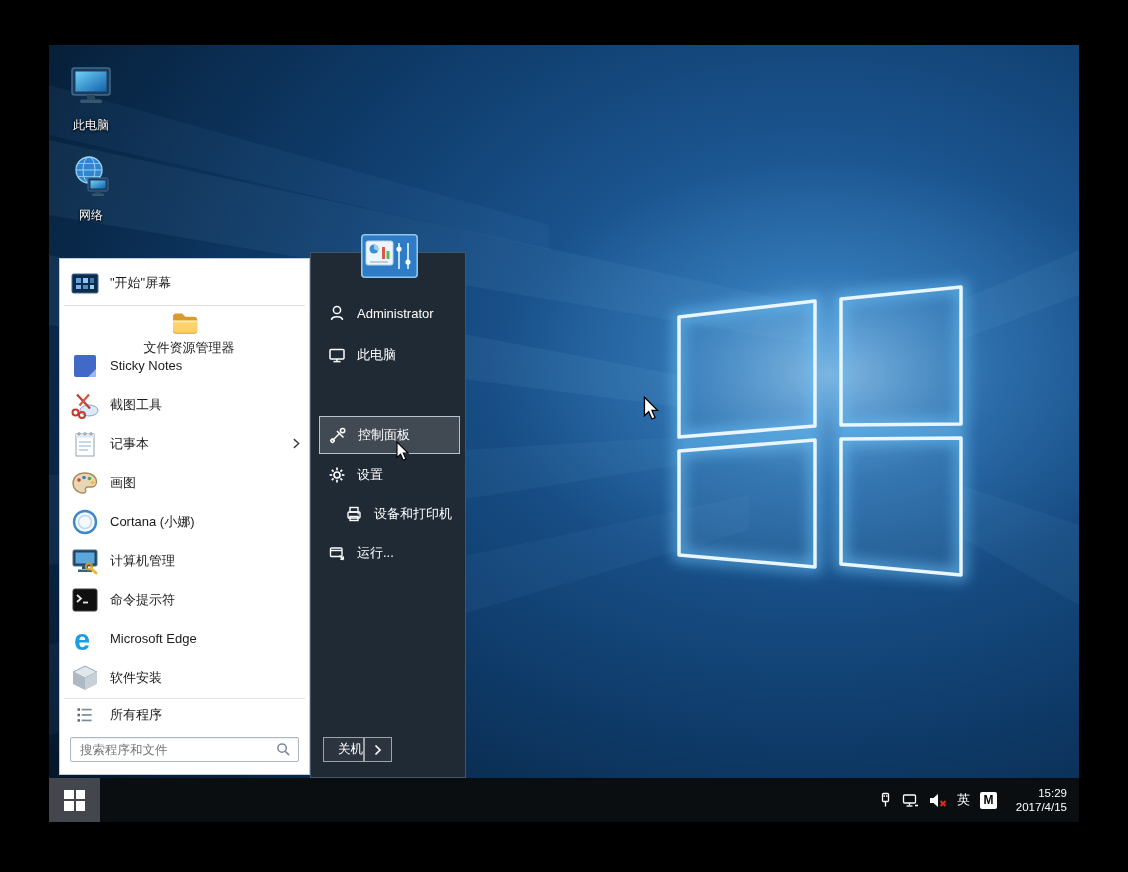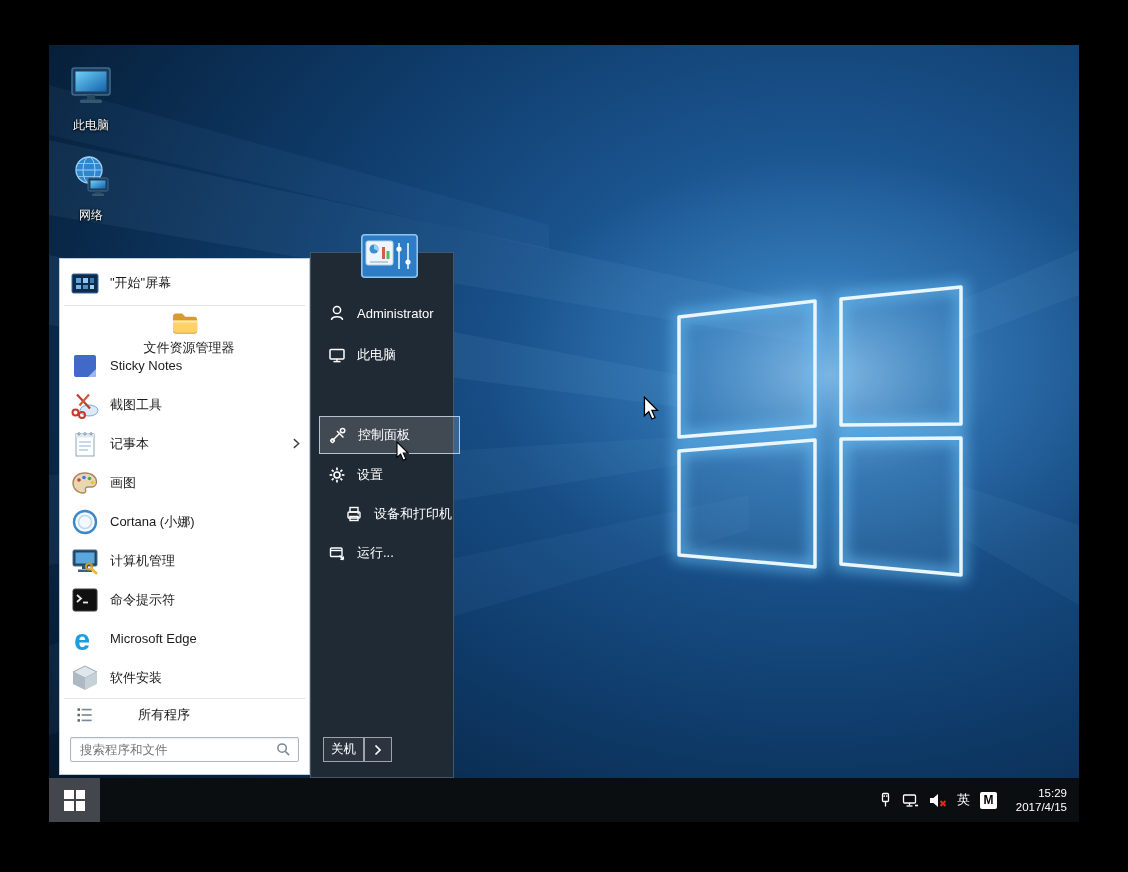--- a/index.html
+++ b/index.html
@@ -8,38 +8,38 @@
   .desktop{position:absolute;left:49px;top:45px;width:1030px;height:777px;overflow:hidden;background:#08203a;}
   .wall{position:absolute;left:0;top:0;width:100%;height:100%;display:block;}
 
   
   .dicon{position:absolute;width:64px;display:flex;flex-direction:column;align-items:center;z-index:2;cursor:default;}
   .dicon .ibox{height:56px;display:flex;align-items:center;justify-content:center;}
   .dlabel{margin-top:2px;font-size:12px;color:#fff;text-shadow:0 1px 2px #000,0 0 3px rgba(0,0,0,.8);}
 
   
   .menu{position:absolute;left:10px;top:207px;width:407px;height:526px;z-index:10;}
-  .menu-right{position:absolute;left:251px;top:0;width:144px;height:526px;background:#202a35;border:1px solid rgba(110,140,170,.45);box-sizing:border-box;}
+  .menu-right{position:absolute;left:251px;top:0;width:156px;height:526px;background:#202a35;border:1px solid rgba(110,140,170,.45);box-sizing:border-box;}
   .menu-left{position:absolute;left:0;top:6px;width:251px;height:517px;background:#fff;border:1px solid rgba(150,170,190,.6);box-sizing:border-box;}
 
   .lrow{position:absolute;left:3px;width:243px;height:39px;display:flex;align-items:center;padding:0 6px;box-sizing:border-box;}
   .lrow .lic{width:32px;height:32px;flex:0 0 32px;display:flex;align-items:center;justify-content:center;}
   .llabel{margin-left:9px;font-size:13px;color:#1b1b1b;white-space:nowrap;}
   .chev{margin-left:auto;}
   .lsep{position:absolute;left:4px;right:4px;height:1px;background:#e3e3e3;}
 
   .searchbox{position:absolute;left:10px;top:478px;width:229px;height:25px;border:1px solid #a9b8c4;border-radius:2px;background:#fff;display:flex;align-items:center;padding:0 7px;box-sizing:border-box;box-shadow:inset 0 1px 2px rgba(0,0,0,.08);}
   .searchbox input{border:0;outline:0;flex:1;font-size:12.5px;color:#333;background:transparent;font-family:inherit;min-width:0;}
   .searchbox input::placeholder{color:#767676;}
 
   .rrow{position:absolute;left:8px;width:141px;height:36px;display:flex;align-items:center;padding:0 8px;box-sizing:border-box;color:#fff;font-size:13px;white-space:nowrap;}
   .rrow .ric{width:20px;height:20px;flex:0 0 20px;margin-right:10px;display:flex;align-items:center;justify-content:center;}
   .rrow.hl{border:1px solid rgba(210,225,240,.8);background:rgba(255,255,255,.15);height:38px;}
   .preview{position:absolute;left:50px;top:-19px;width:57px;height:44px;z-index:6;}
-  .shut{position:absolute;left:12px;top:484px;width:41px;height:25px;border:1px solid rgba(255,255,255,.55);background:rgba(255,255,255,.05);color:#fff;font-size:12.5px;display:flex;align-items:center;justify-content:center;box-sizing:border-box;}
+  .shut{position:absolute;left:12px;top:484px;width:41px;height:25px;border:1px solid rgba(255,255,255,.55);background:rgba(255,255,255,.05);color:#fff;font-size:12.5px;display:flex;align-items:center;justify-content:flex-end;box-sizing:border-box;}
   .shutarrow{position:absolute;left:53px;top:484px;width:28px;height:25px;border:1px solid rgba(255,255,255,.55);background:rgba(255,255,255,.05);display:flex;align-items:center;justify-content:center;box-sizing:border-box;}
 
   
   .taskbar{position:absolute;left:0;top:733px;width:1030px;height:44px;background:#0b0e11;z-index:20;}
   .startbtn{position:absolute;left:0;top:0;width:51px;height:44px;background:#43474d;display:flex;align-items:center;justify-content:center;}
   .winlogo{width:21px;height:21px;display:grid;grid-template-columns:1fr 1fr;grid-template-rows:1fr 1fr;gap:2px;}
   .winlogo span{background:#fff;}
   .tray{position:absolute;right:12px;top:0;height:44px;display:flex;align-items:center;gap:10px;color:#fff;}
   .trayicon{display:flex;align-items:center;justify-content:center;}
   .lang{font-size:13px;color:#fff;}
@@ -377,21 +377,21 @@
               <polygon points="16,4 28,10 16,16 4,10" fill="#dfe6ec" stroke="#9aa7b2"></polygon>
               <polygon points="4,10 16,16 16,28 4,22" fill="#aeb9c3"></polygon>
               <polygon points="28,10 16,16 16,28 28,22" fill="#c6d0d9"></polygon>
             </svg>
             </span>
           <span class="llabel">软件安装</span>
         </div>
 
         <div class="lsep" style="top:439px;"></div>
 
-        <div class="lrow" style="top:441px;height:30px;gap:28px;">
+        <div class="lrow" style="top:441px;height:30px;">
           <span class="lic" style="width:32px;">
             <svg width="20" height="20" viewBox="0 0 24 24">
               <rect x="3" y="4" width="3" height="3" fill="#5a6a78"></rect>
                 <rect x="8" y="4.5" width="12" height="2" fill="#7a8a98"></rect>
               <rect x="3" y="10.5" width="3" height="3" fill="#5a6a78"></rect>
                 <rect x="8" y="11" width="12" height="2" fill="#7a8a98"></rect>
               <rect x="3" y="17" width="3" height="3" fill="#5a6a78"></rect>
                 <rect x="8" y="17.5" width="12" height="2" fill="#7a8a98"></rect>
             </svg>
             </span>

